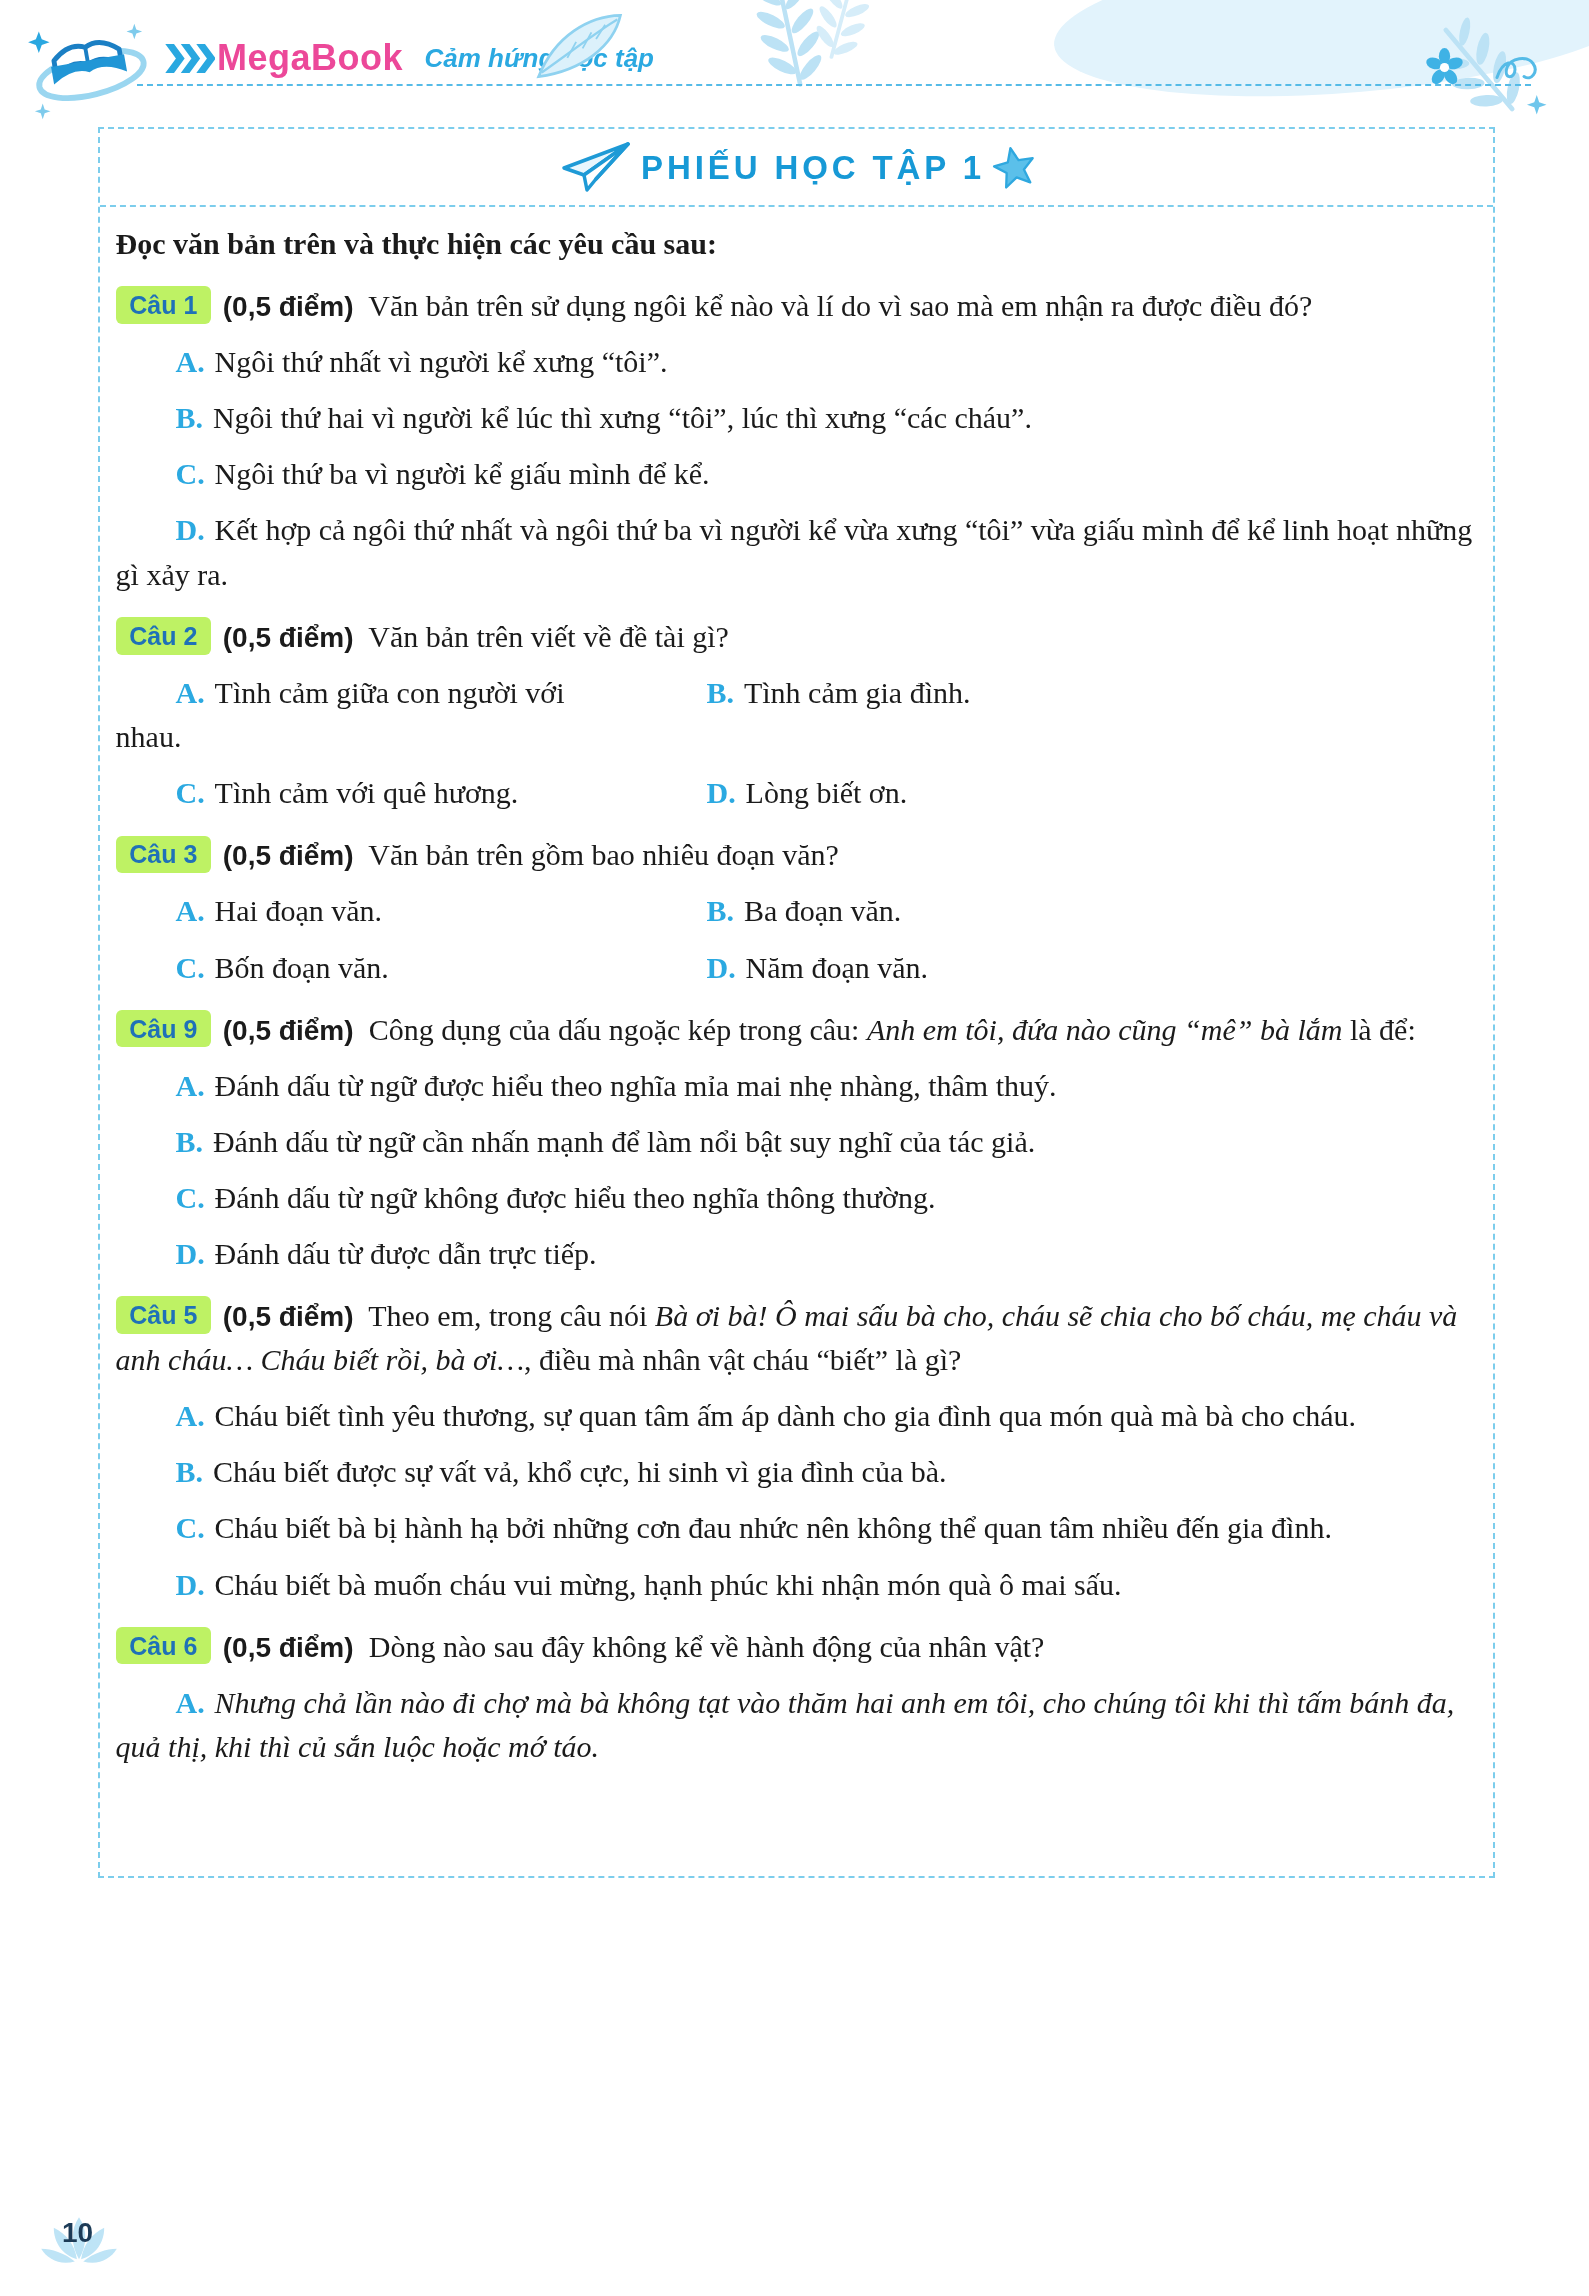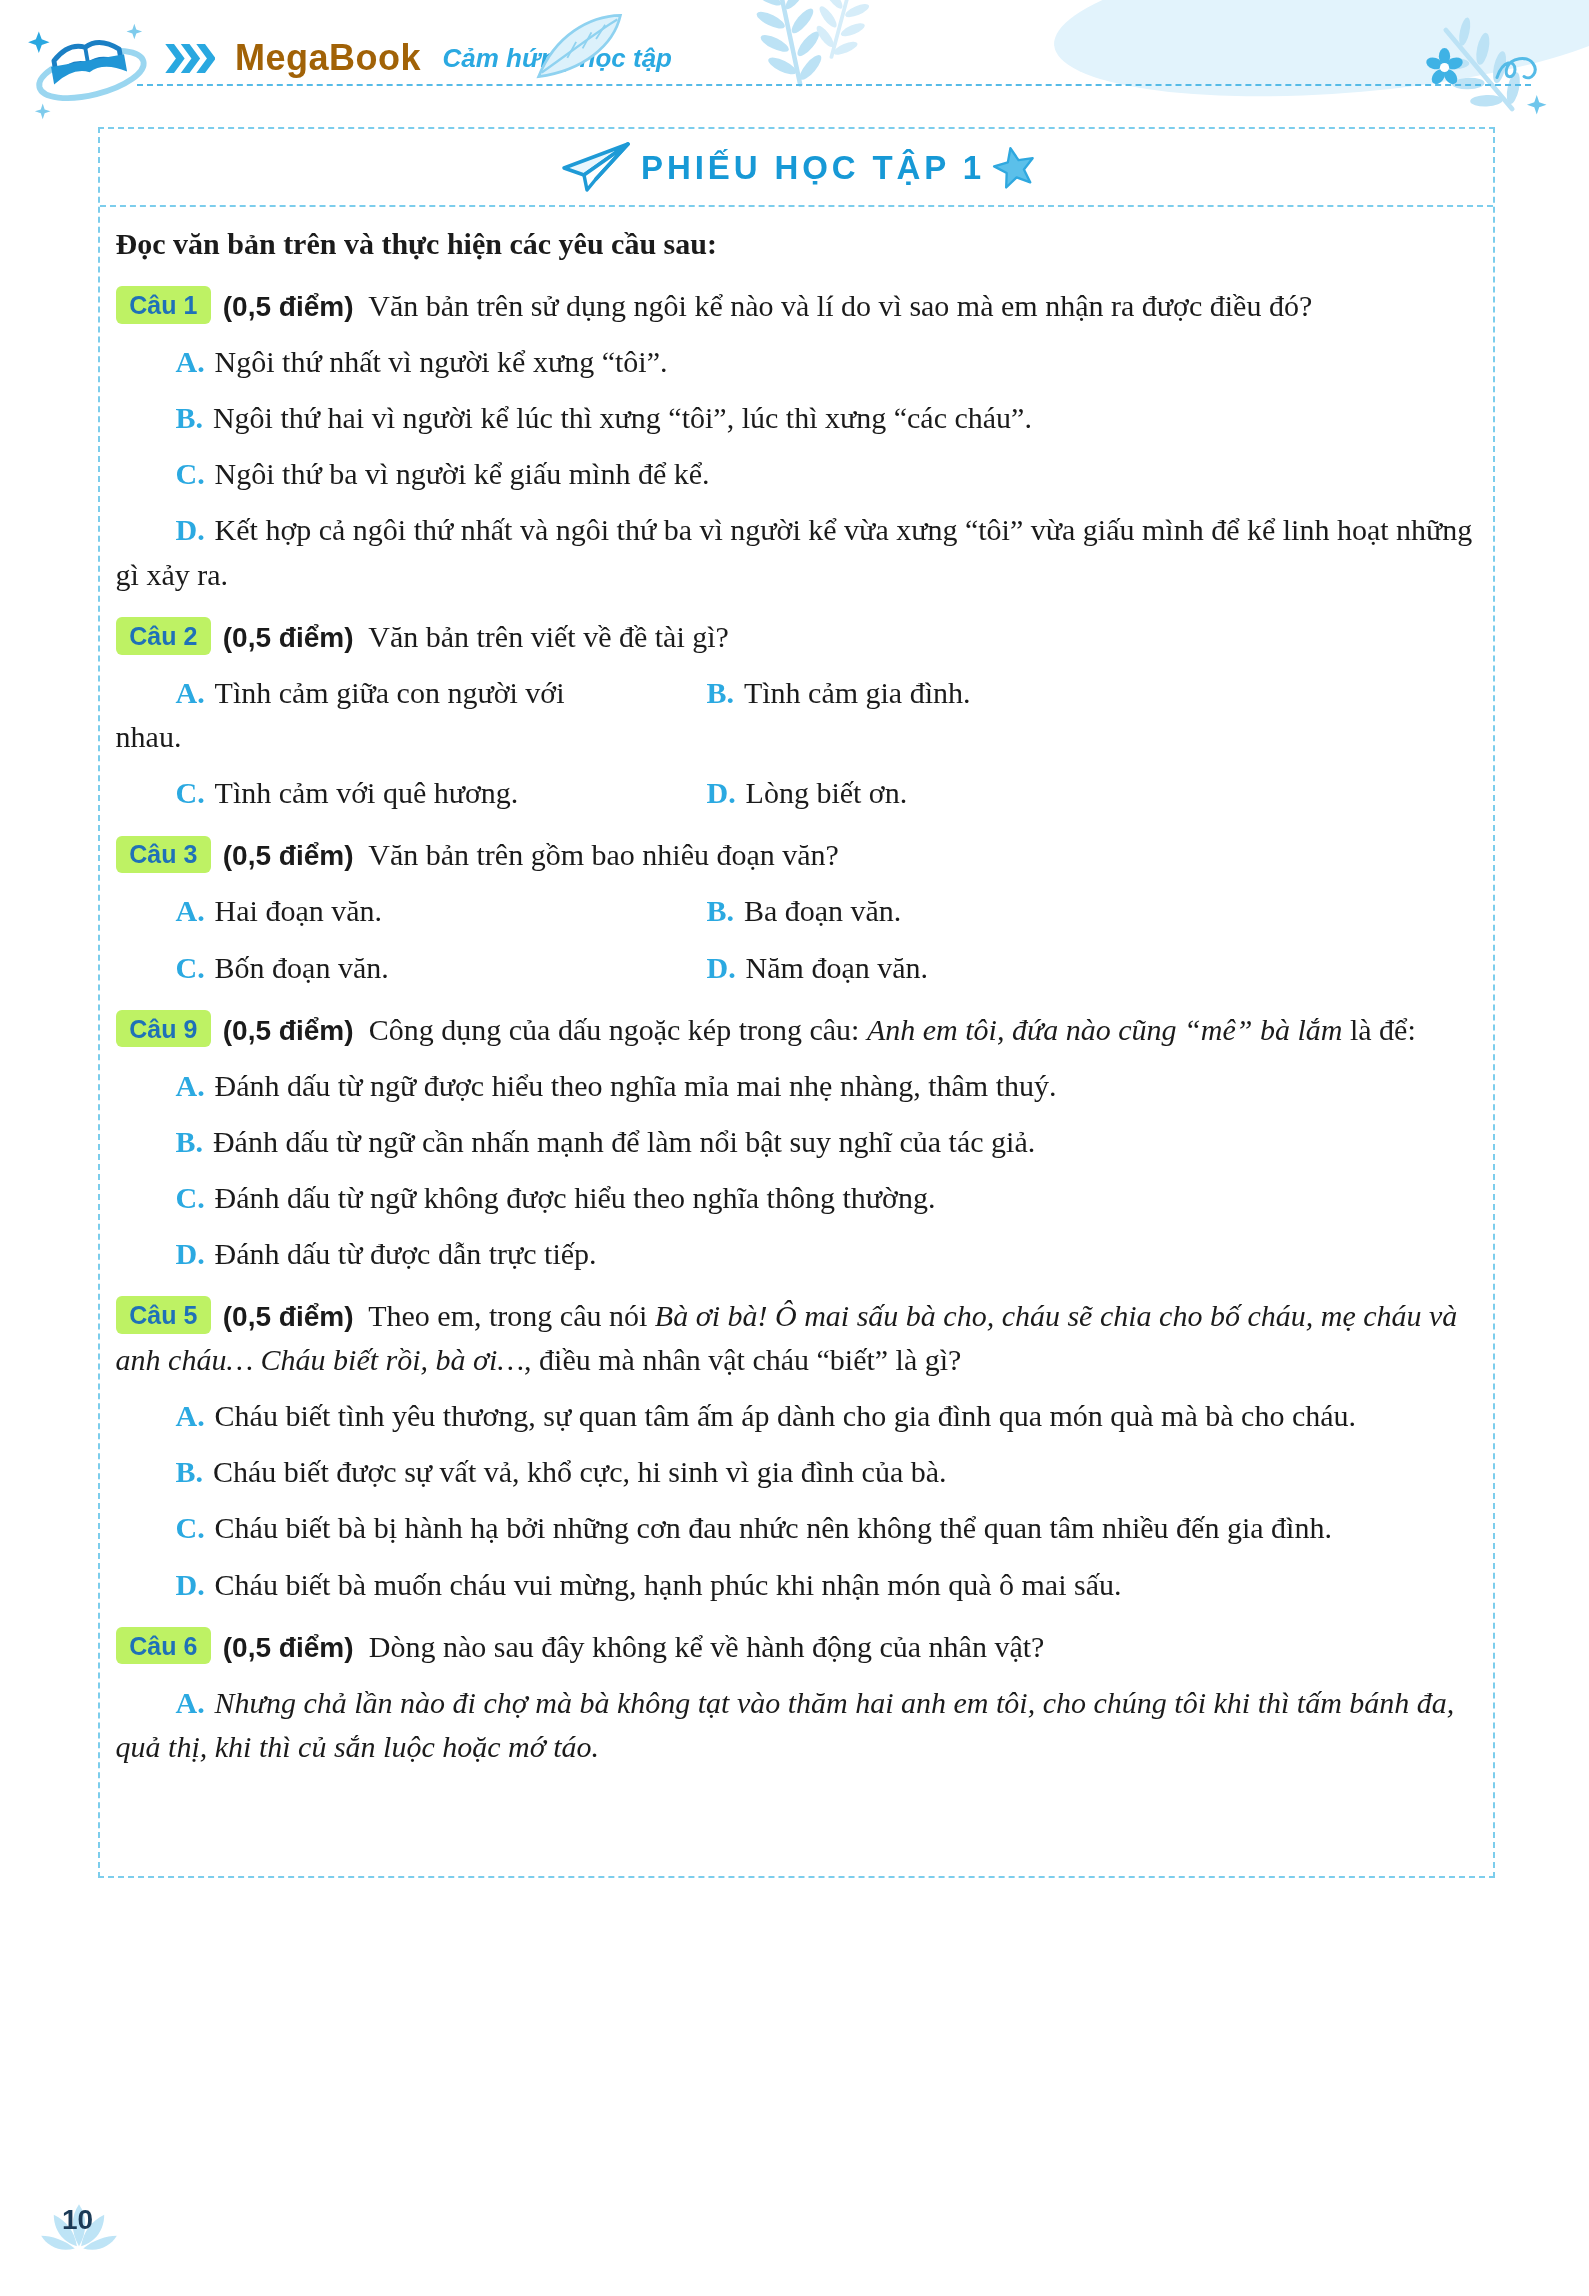--- a/index.html
+++ b/index.html
@@ -11,21 +11,21 @@
 
   
   .header { position:absolute; top:0; left:0; right:0; height:122px; }
   .blob {
     position:absolute; top:-54px; right:-68px; width:605px; height:146px;
     background:#E2F3FC; border-radius:50%; transform:rotate(-5deg);
   }
   .book-logo { position:absolute; left:25px; top:9.8px; }
   .brand { position:absolute; left:164px; top:37px; display:flex; align-items:center;
            font-family:"Liberation Sans","DejaVu Sans",sans-serif; }
-  .brand-name { font-weight:bold; font-size:36px; color:#a16207; letter-spacing:0.5px; margin-left:20px; }
+  .brand-name { font-weight:bold; font-size:36px; color:#ec4899; letter-spacing:0.5px; margin-left:2px; }
   .brand-tagline { font-style:italic; font-weight:bold; font-size:26px; color:#2BA9E1; margin-left:21.5px; }
   .header-dash { position:absolute; left:137px; right:59px; top:84px; border-top:2.9px dashed #55BBE7; }
   .squiggle { position:absolute; right:37px; top:51px; }
   .feather { position:absolute; left:527px; top:13.7px; transform:rotate(-8deg); }
   .fern-a { position:absolute; left:749px; top:-17.6px; transform:rotate(168deg); }
   .fern-b { position:absolute; left:808px; top:-29px; transform:rotate(195deg); opacity:.85; }
   .fern-c { position:absolute; right:68px; top:11.7px; transform:rotate(140deg); }
   .flower-tr { position:absolute; right:125px; top:47px; }
   .spark { position:absolute; }
 
@@ -55,21 +55,21 @@
   .pts { font-family:"Liberation Sans","DejaVu Sans",sans-serif; font-weight:bold;
          font-size:28px; margin-right:7.8px; }
   .opt { margin:11.7px 0; text-indent:60px; }
   .letter { color:#2BA9E1; font-weight:bold; margin-right:9.8px; }
   .italic { font-style:italic; }
   .opt-row { display:flex; margin:11.7px 0;gap:24px; }
   .opt-row .opt { margin:0; }
   .opt-row .col1 { width:507px; flex:0 0 auto; }
 
   
-  .footer { position:absolute; left:37px; bottom:38px; width:127px; height:78px; }
+  .footer { position:absolute; left:37px; bottom:25px; width:127px; height:78px; }
   .lotus { position:absolute; left:0; bottom:0; }
   .page-num {
     position:absolute; left:25px; bottom:23.4px; font-family:"Liberation Sans","DejaVu Sans",sans-serif;
     font-weight:bold; font-size:28px; color:#1C3B57;
   }
 </style>
 </head>
 <body>
 
 <div class="page">

